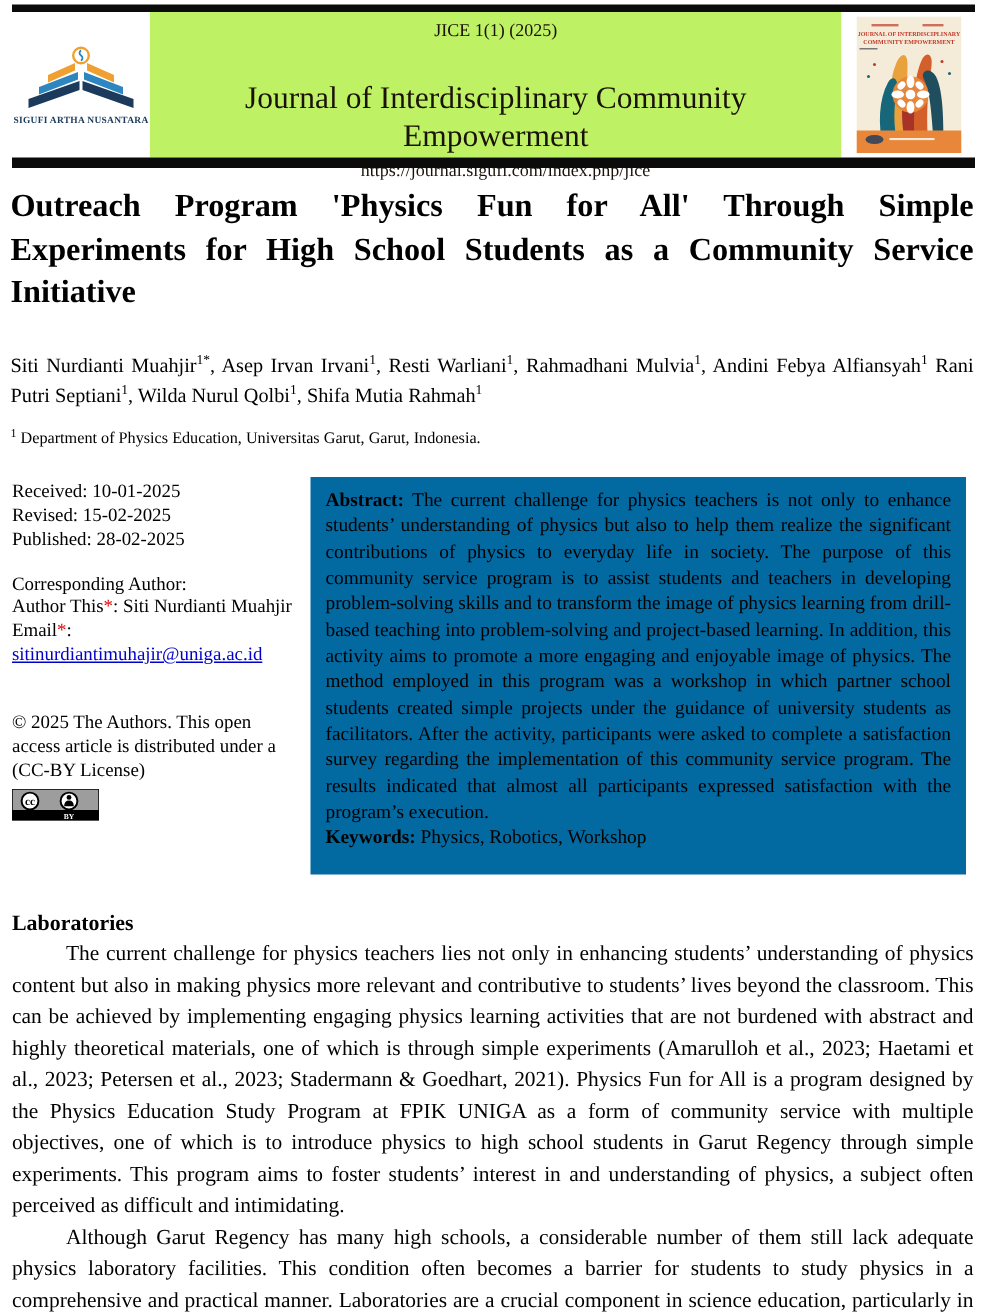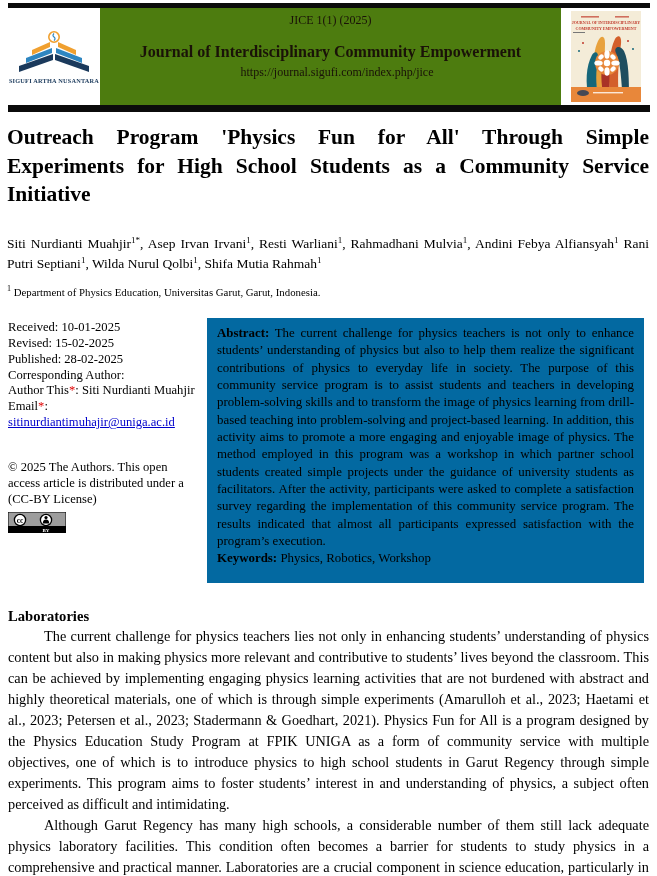--- a/index.html
+++ b/index.html
@@ -4,40 +4,40 @@
 <style>
   html,body{margin:0;padding:0;background:#fff;}
   .page{position:relative;width:657px;height:876px;background:#fff;overflow:hidden;
         font-family:"Liberation Serif", serif;color:#000;}
 
   
   .topbar{position:absolute;left:8px;right:7px;top:3px;height:5px;background:#0b0b0b;}
   .header-row{position:absolute;left:8px;right:7px;top:8px;height:97px;display:flex;}
   .logo-box{width:92px;background:#fff;display:flex;flex-direction:column;align-items:center;justify-content:center;}
   .publisher-name{font-size:6.3px;font-weight:bold;color:#1b3a5c;letter-spacing:.2px;margin-top:2px;white-space:nowrap;}
-  .banner{flex:1;background:#4d7c0f;text-align:center;padding-top:5px;}
+  .banner{flex:1;background:#bef264;text-align:center;padding-top:5px;}
   .issue{font-size:12px;color:#1a1208;}
-  .jtitle{font-size:16px;font-weight:bold;color:#1a1208;line-height:1.18;margin:15px 30px 0;}
+  .jtitle{font-size:21px;font-weight:normal;color:#1a1208;line-height:1.18;margin:25px 30px 0;}
   .jurl{font-size:12px;color:#1a1208;margin-top:3px;display:inline-block;text-decoration:none;padding-left:13px;}
   .cover-box{width:89px;background:#fff;display:flex;align-items:center;justify-content:center;}
   .bottombar{position:absolute;left:8px;right:7px;top:105px;height:7px;background:#0b0b0b;}
 
   
   .art-title{position:absolute;left:7px;right:8px;top:123px;font-size:21.5px;font-weight:bold;
              line-height:1.33;text-align:justify;}
   .art-title:after{content:"";display:inline-block;width:100%;}
   .authors{position:absolute;left:7px;right:8px;top:233px;font-size:13.5px;line-height:1.5;text-align:justify;}
   .authors sup{font-size:9px;}
   .affiliation{position:absolute;left:7px;right:8px;top:284px;font-size:10.8px;}
   .affiliation sup{font-size:8px;}
 
   
   .meta-col{position:absolute;left:8px;top:320px;width:192px;font-size:12.6px;line-height:1.26;}
   .meta-col .line{margin:0;}
-  .corr{}
+  .corr{margin-top:14px;}
   .asterisk{color:#e00000;}
   .email-link{color:#0000cc;text-decoration:underline;word-break:break-all;}
   .license{margin-top:29px;}
   .cc-badge{margin-top:4px;}
 
   .abstract-box{position:absolute;left:207px;width:417px;top:318px;background:#0369a1;
                 padding:7px 10px 15px;font-size:12.9px;line-height:1.345;text-align:justify;}
   .abstract-box b{font-weight:bold;}
   .keywords{}
 

